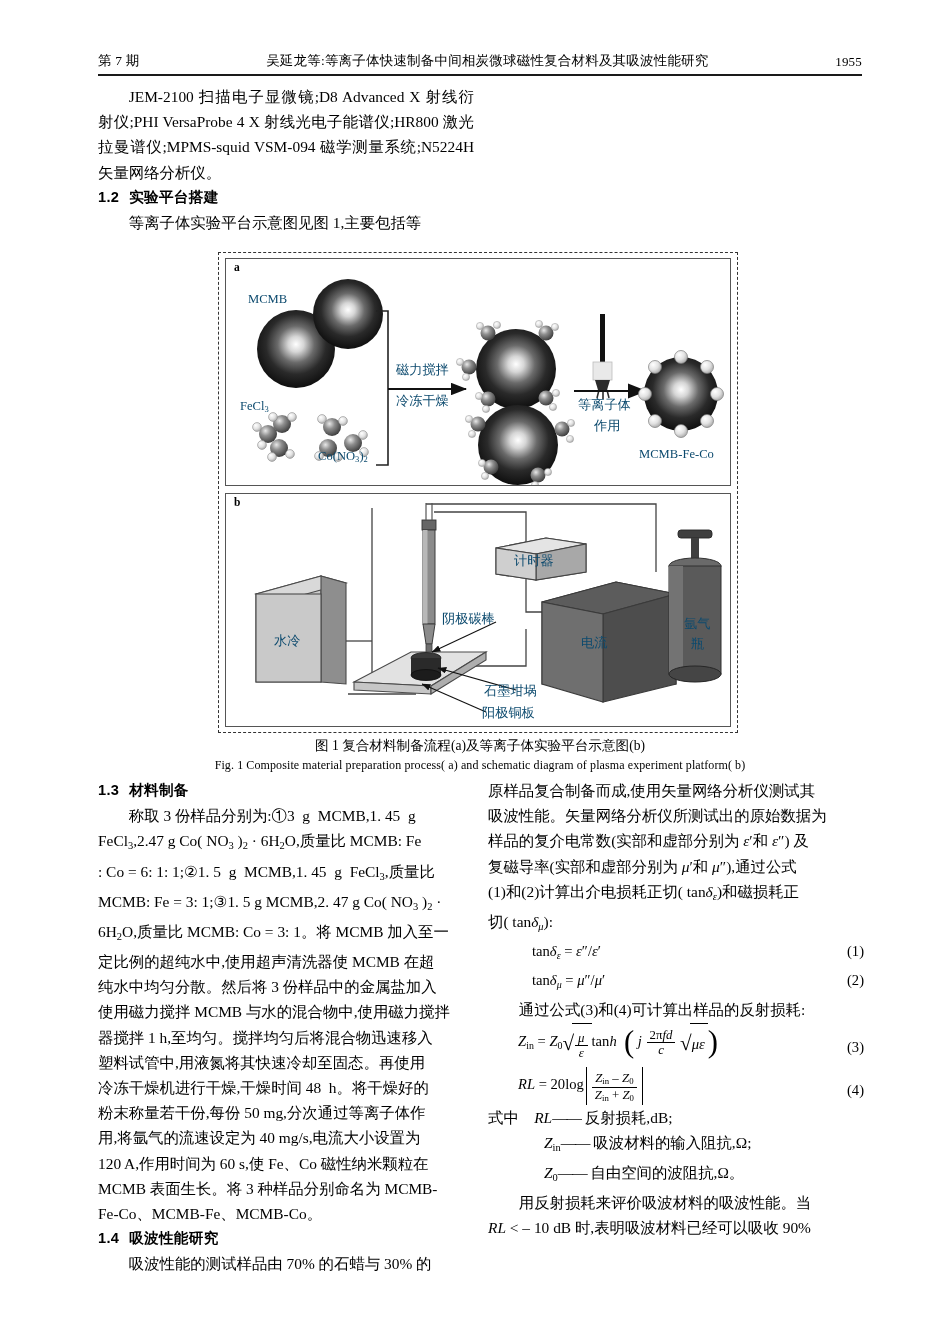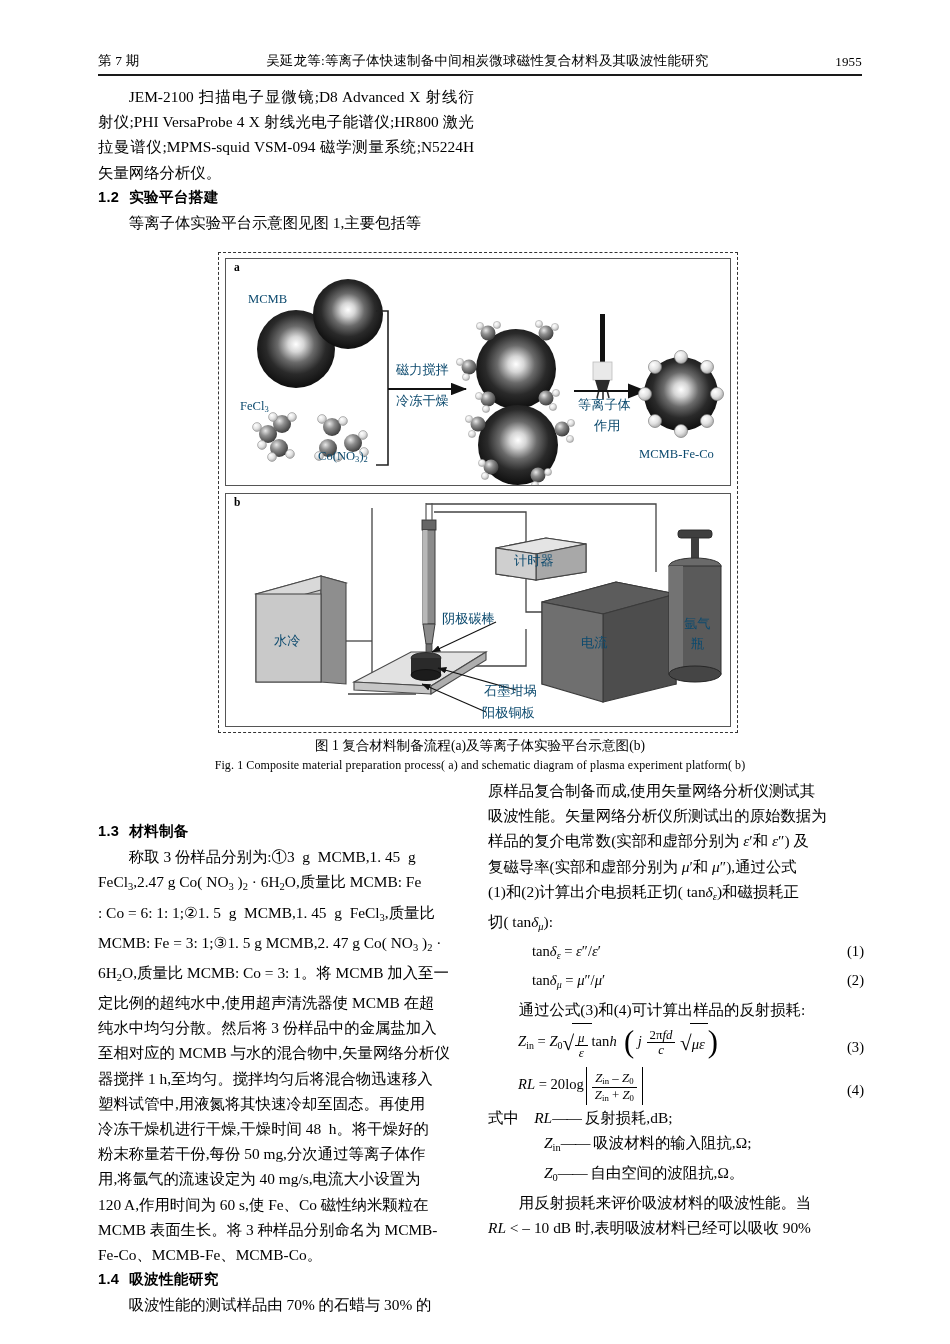--- a/index.html
+++ b/index.html
@@ -398,34 +398,34 @@
       <span class="fig-txt cn" style="left:465px; top:141px;">瓶</span>
       <span class="fig-txt cn" style="left:216px; top:116px;">阴极碳棒</span>
       <span class="fig-txt cn" style="left:258px; top:188px;">石墨坩埚</span>
       <span class="fig-txt cn" style="left:216px; top:210px;padding-left:40px;">阳极铜板</span>
     </div>
   </div>
 
   <div class="caption cn">图 1   复合材料制备流程(a)及等离子体实验平台示意图(b)</div>
   <div class="caption en">Fig. 1   Composite material preparation process( a)  and schematic diagram of plasma experiment platform( b)</div>
 
-  <div class="col col-left" style="top:778px;margin-top:41px;">
+  <div class="col col-left" style="top:778px;">
     <p class="secthead">
       <span class="num">1.3</span><span>材料制备</span>
     </p>
 
     <div>
       <p class="para flush" style="text-indent:2em;">称取 3 份样品分别为:①3&nbsp; g&nbsp; MCMB,1. 45&nbsp; g</p>
       <p class="para flush">FeCl<sub>3</sub>,2.47 g Co( NO<sub>3</sub> )<sub>2</sub> · 6H<sub>2</sub>O,质量比 MCMB: Fe</p>
       <p class="para flush">: Co = 6: 1: 1;②1. 5&nbsp; g&nbsp; MCMB,1. 45&nbsp; g&nbsp; FeCl<sub>3</sub>,质量比</p>
       <p class="para flush">MCMB: Fe = 3: 1;③1. 5 g MCMB,2. 47 g Co( NO<sub>3</sub> )<sub>2</sub> ·</p>
       <p class="para flush">6H<sub>2</sub>O,质量比 MCMB: Co = 3: 1。将 MCMB 加入至一</p>
       <p class="para flush">定比例的超纯水中,使用超声清洗器使 MCMB 在超</p>
       <p class="para flush">纯水中均匀分散。然后将 3 份样品中的金属盐加入</p>
-      <p class="para flush">至相对应的 MCMB 与水的混合物中,矢量网络分析仪</p>
+      <p class="para flush">使用磁力搅拌 MCMB 与水的混合物中,使用磁力搅拌</p>
       <p class="para flush">器搅拌 1 h,至均匀。搅拌均匀后将混合物迅速移入</p>
       <p class="para flush">塑料试管中,用液氮将其快速冷却至固态。再使用</p>
       <p class="para flush">冷冻干燥机进行干燥,干燥时间 48&nbsp; h。将干燥好的</p>
       <p class="para flush">粉末称量若干份,每份 50 mg,分次通过等离子体作</p>
       <p class="para flush">用,将氩气的流速设定为 40 mg/s,电流大小设置为</p>
       <p class="para flush">120 A,作用时间为 60 s,使 Fe、Co 磁性纳米颗粒在</p>
       <p class="para flush">MCMB 表面生长。将 3 种样品分别命名为 MCMB-</p>
       <p class="para flush">Fe-Co、MCMB-Fe、MCMB-Co。</p>
     </div>
 

